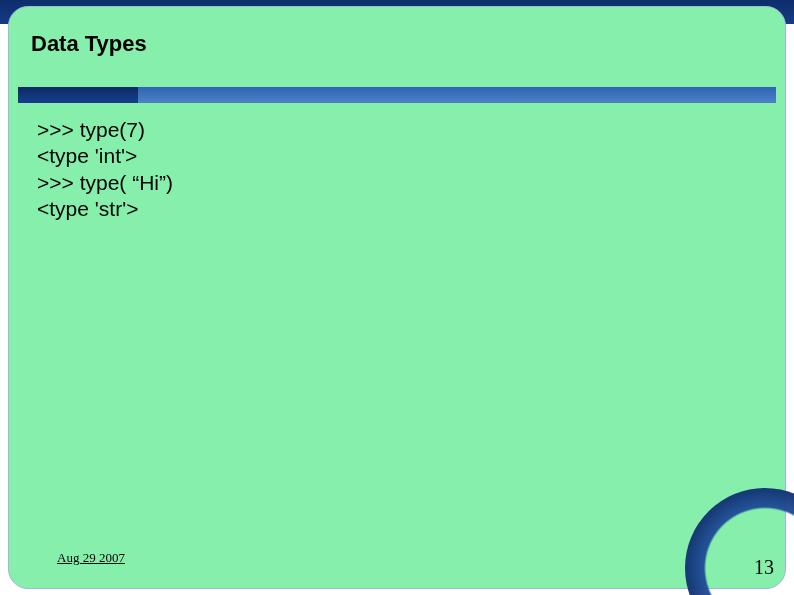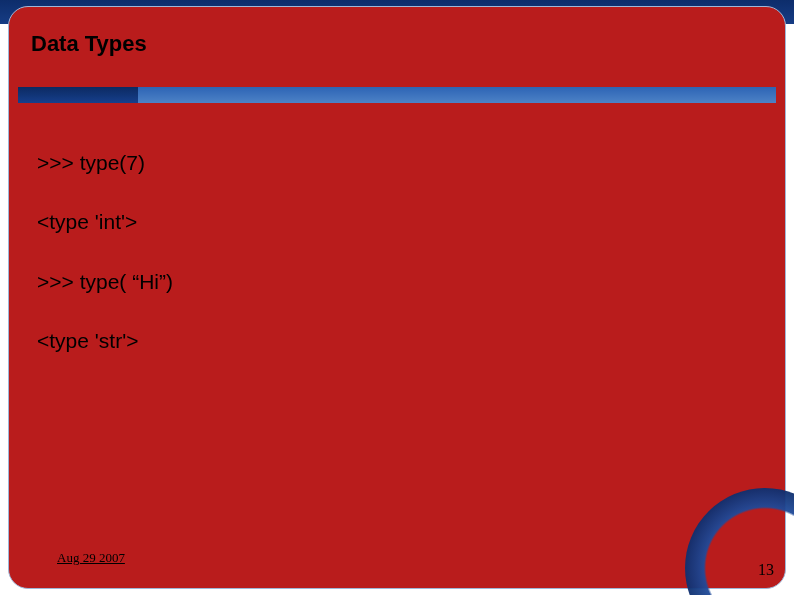--- a/index.html
+++ b/index.html
@@ -15,21 +15,21 @@
     top: 0; left: 0; right: 0;
     height: 24px;
     background: linear-gradient(to bottom, #0d2d6b 0%, #163c84 100%);
   }
   .card {
     position: absolute;
     top: 6px;
     left: 8px;
     right: 8px;
     bottom: 6px;
-    background: #b91c1c;
+    background: #86efac;
     border: 1px solid #9fb7d8;
     border-radius: 20px;
   }
   .slide-title {
     position: absolute;
     top: 24px;
     left: 22px;
     font-size: 22px;
     font-weight: bold;
     color: #000000;
@@ -68,36 +68,35 @@
     left: 6px;
     top: 8px;
     width: 10px;
     height: 10px;
     border-radius: 50%;
     background: radial-gradient(circle at 35% 30%, #6fa8e0 0%, #2d64b5 55%, #173b7b 100%);
     box-shadow: inset -1px -1px 1px rgba(0,0,0,0.3);
   }
   .code-line {
     padding-left: 0;
-    margin-top: 33px;
   }
   .footer-date {
     position: absolute;
     bottom: 22px;
     left: 48px;
     font-size: 13px;
     font-family: "Times New Roman", Times, serif;
     color: #000000;
     text-decoration: underline;
   }
   .page-number {
     position: absolute;
     bottom: 16px;
     right: 20px;
-    font-size: 16px;
+    font-size: 20px;
     font-family: "Times New Roman", Times, serif;
     color: #000000;
   }
   .corner-arc {
     position: absolute;
     bottom: -60px;
     right: -60px;
     width: 160px;
     height: 160px;
     border-radius: 50%;

